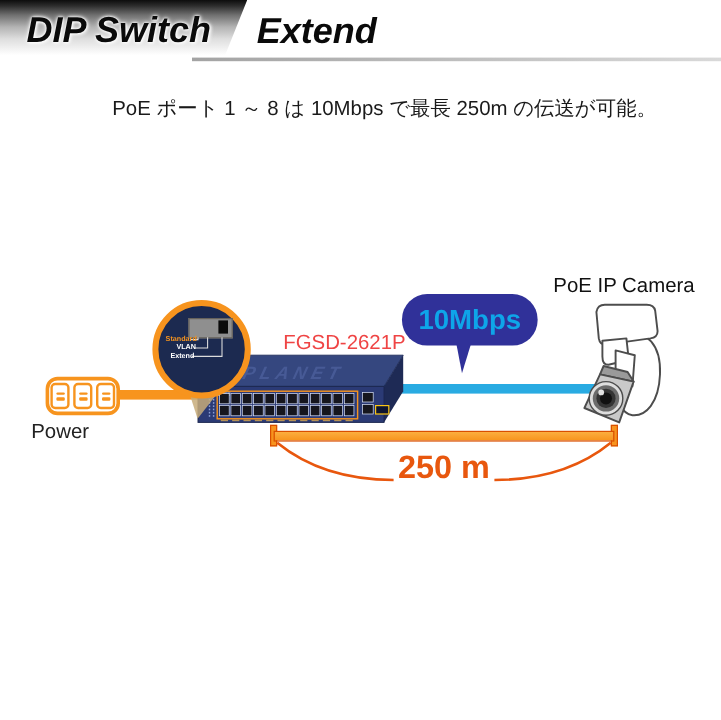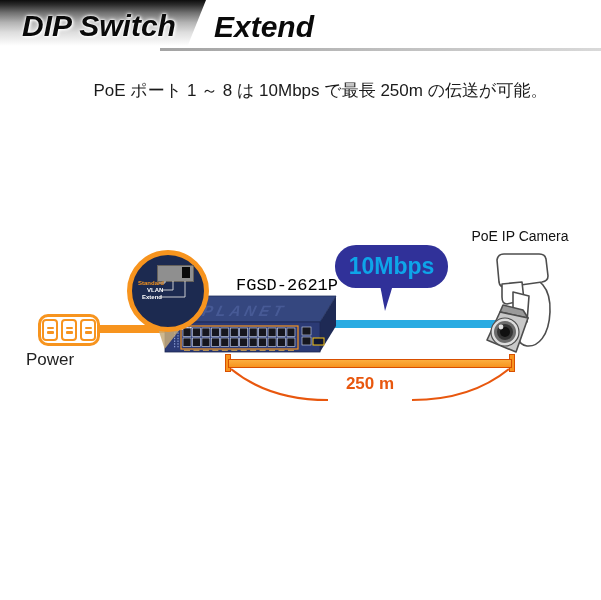--- a/index.html
+++ b/index.html
@@ -29,21 +29,21 @@
   .outlet{width:12px;height:18px;border:2px solid var(--orange);border-radius:4px;
     display:flex;flex-direction:column;align-items:center;justify-content:center;gap:2px;}
   .outlet i{display:block;width:7px;height:2.5px;background:var(--orange);border-radius:1px;}
   .power-label{position:absolute;left:26px;top:350px;width:86px;text-align:left;
     font-size:17px;color:#222;}
   .cable-orange{position:absolute;left:99px;top:325px;width:68px;height:8px;
     background:var(--orange);z-index:1;}
 
   
   .switch-svg{position:absolute;left:150px;top:290px;z-index:2;}
-  .model-label{position:absolute;left:236px;top:276px;font-size:17px;color:#000000;z-index:3;font-family:Liberation Mono, monospace;}
+  .model-label{position:absolute;left:236px;top:276px;font-size:17px;color:#ef4444;z-index:3;}
 
   
   .wedge{position:absolute;left:151px;top:301px;width:36px;height:48px;z-index:3;
     clip-path:polygon(0 12%,100% 40%,38% 100%);background:rgba(199,171,122,.85);}
   .magnifier{position:absolute;left:127px;top:250px;width:72px;height:72px;
     border:5px solid var(--orange);border-radius:50%;background:#1c2a50;z-index:4;}
   .dip-body{position:absolute;left:25px;top:10px;width:35px;height:15px;
     background:#8f8f8f;border:1px solid #66625c;}
   .dip-knob{position:absolute;left:24px;top:1px;width:8px;height:11px;background:#0a0a0a;}
   .dip-label{position:absolute;font-size:6px;font-weight:bold;line-height:7px;white-space:nowrap;}
@@ -58,31 +58,31 @@
     font-size:23px;font-weight:bold;color:#0ea5e9;}
   .bubble-tail{position:absolute;left:380px;top:285px;width:0;height:0;z-index:5;
     border-left:5px solid transparent;border-right:8px solid transparent;
     border-top:26px solid var(--navy);}
 
   
   .cable-blue{position:absolute;left:314px;top:320px;width:184px;height:8px;
     background:var(--blue);z-index:1;}
   .camera-svg{position:absolute;left:477px;top:250px;z-index:2;}
   .camera-label{position:absolute;left:458px;top:228px;width:124px;text-align:center;
-    font-size:14px;color:#111;}
+    font-size:17px;color:#111;}
 
   
   .dim-bar{position:absolute;left:228px;top:359px;width:282px;height:7px;
     background:linear-gradient(to bottom,#fcae3f,var(--orange));border:1px solid #d94f00;z-index:1;}
   .dim-tick{position:absolute;top:354px;width:4px;height:16px;
     background:var(--orange);border:1px solid #d94f00;z-index:1;}
   .dim-tick.left{left:225px;} .dim-tick.right{left:509px;}
   .dim-brace{position:absolute;left:228px;top:367px;z-index:1;}
   .distance-label{position:absolute;left:250px;top:374px;width:240px;text-align:center;
-    font-size:17px;font-weight:bold;color:var(--deep-orange);z-index:2;}
+    font-size:27px;font-weight:bold;color:var(--deep-orange);z-index:2;}
 </style>
 </head>
 <body>
 
 <div id="page">
 
   <div class="banner">
     <div class="banner-title">DIP Switch</div>
   </div>
   <div class="banner-mode">Extend</div>

